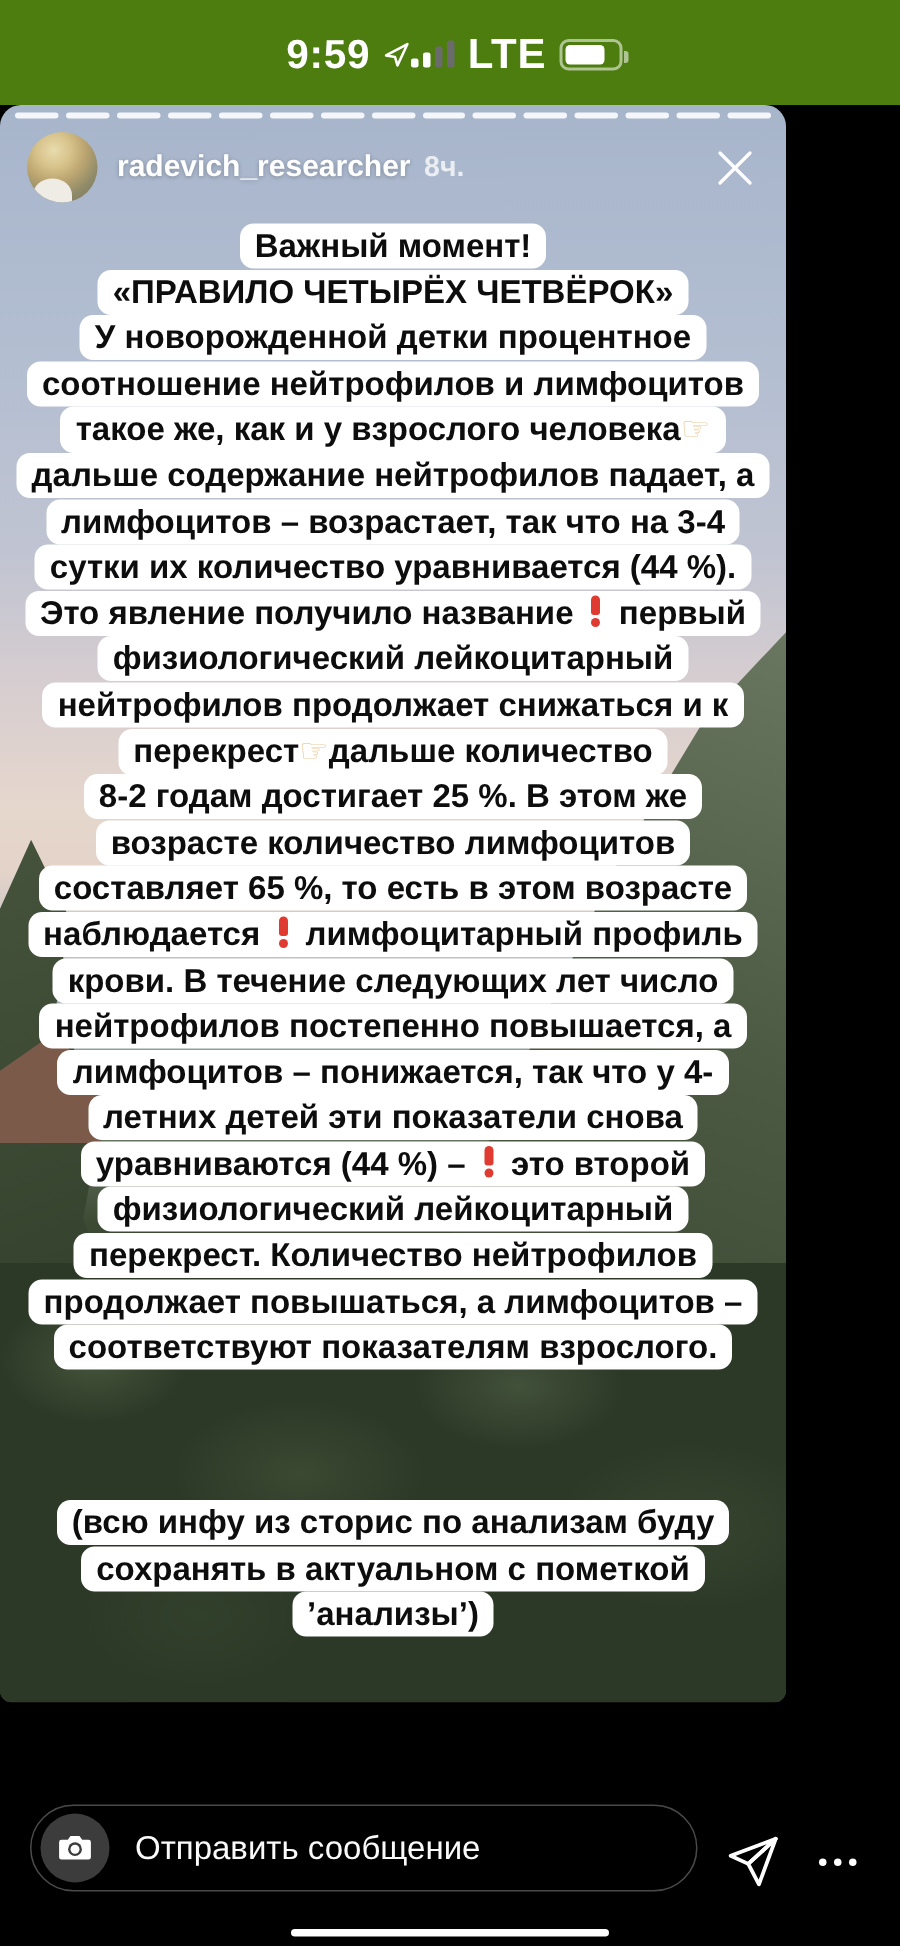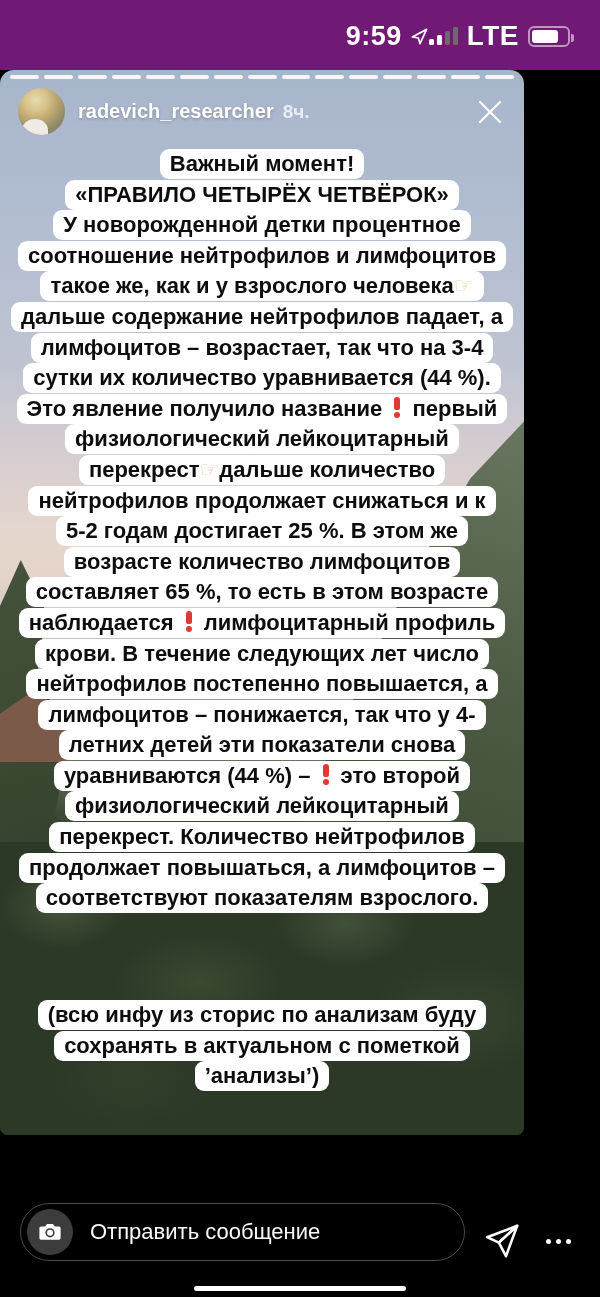--- a/index.html
+++ b/index.html
@@ -1,22 +1,22 @@
 <!DOCTYPE html>
 <html><head>
 <meta charset="utf-8">
 <style>
   * { margin:0; padding:0; box-sizing:border-box; }
   html,body { background:#000; }
   body { font-family:"Liberation Sans", sans-serif; }
   .screen { position:relative; width:600px; height:1297px; background:#000; overflow:hidden; margin:0 auto; }
 
   
-  .status-bar { position:absolute; top:0; left:0; width:600px; height:70px; background:#701a75;
-    display:flex; align-items:center; justify-content:flex-end; padding:6px 30px 4px 36px; }
+  .status-bar { position:absolute; top:0; left:0; width:600px; height:70px; background:#4d7c0f;
+    display:flex; align-items:center; justify-content:center; padding:6px 30px 4px 36px; }
   .sb-left { display:flex; align-items:center; gap:8px; }
   .sb-time { color:#fff; font-size:27px; font-weight:700; letter-spacing:.5px; }
   .sb-right { display:flex; align-items:center; gap:9px; }
   .sig { display:flex; align-items:flex-end; gap:3px; height:18px; }
   .sig i { display:block; width:5px; border-radius:1.5px; background:#6b6b6b; }
   .sig i:nth-child(1){height:6px;background:#fff;} .sig i:nth-child(2){height:10px;background:#fff;}
   .sig i:nth-child(3){height:14px;} .sig i:nth-child(4){height:18px;}
   .sb-net { color:#fff; font-size:28px; font-weight:600; letter-spacing:.5px; }
   .batt { position:relative; width:42px; height:21px; border:2px solid rgba(255,255,255,.55); border-radius:6px; }
   .batt .fill { position:absolute; left:2px; top:2px; bottom:2px; width:68%; background:#fff; border-radius:3px; }
@@ -148,23 +148,23 @@
         <div class="trow"><span class="tline">Важный момент!</span></div>
         <div class="trow"><span class="tline">«ПРАВИЛО ЧЕТЫРЁХ ЧЕТВЁРОК»</span></div>
         <div class="trow"><span class="tline">У новорожденной детки процентное</span></div>
         <div class="trow"><span class="tline">соотношение нейтрофилов и лимфоцитов</span></div>
         <div class="trow"><span class="tline">такое же, как и у взрослого человека<span class="hand">☞</span></span></div>
         <div class="trow"><span class="tline">дальше содержание нейтрофилов падает, а</span></div>
         <div class="trow"><span class="tline">лимфоцитов – возрастает, так что на 3-4</span></div>
         <div class="trow"><span class="tline">сутки их количество уравнивается (44 %).</span></div>
         <div class="trow"><span class="tline">Это явление получило название <span class="excl"><i class="ebar"></i><i class="edot"></i></span> первый</span></div>
         <div class="trow"><span class="tline">физиологический лейкоцитарный</span></div>
+        <div class="trow"><span class="tline">нейтрофилов продолжает снижаться и к</span></div>
         <div class="trow"><span class="tline">перекрест<span class="hand">☞</span>дальше количество</span></div>
-        <div class="trow"><span class="tline">нейтрофилов продолжает снижаться и к</span></div>
-        <div class="trow"><span class="tline">5-2 годам достигает 25 %. В этом же</span></div>
+        <div class="trow"><span class="tline">8-2 годам достигает 25 %. В этом же</span></div>
         <div class="trow"><span class="tline">возрасте количество лимфоцитов</span></div>
         <div class="trow"><span class="tline">составляет 65 %, то есть в этом возрасте</span></div>
         <div class="trow"><span class="tline">наблюдается <span class="excl"><i class="ebar"></i><i class="edot"></i></span> лимфоцитарный профиль</span></div>
         <div class="trow"><span class="tline">крови. В течение следующих лет число</span></div>
         <div class="trow"><span class="tline">нейтрофилов постепенно повышается, а</span></div>
         <div class="trow"><span class="tline">лимфоцитов – понижается, так что у 4-</span></div>
         <div class="trow"><span class="tline">летних детей эти показатели снова</span></div>
         <div class="trow"><span class="tline">уравниваются (44 %) – <span class="excl"><i class="ebar"></i><i class="edot"></i></span> это второй</span></div>
         <div class="trow"><span class="tline">физиологический лейкоцитарный</span></div>
         <div class="trow"><span class="tline">перекрест. Количество нейтрофилов</span></div>

